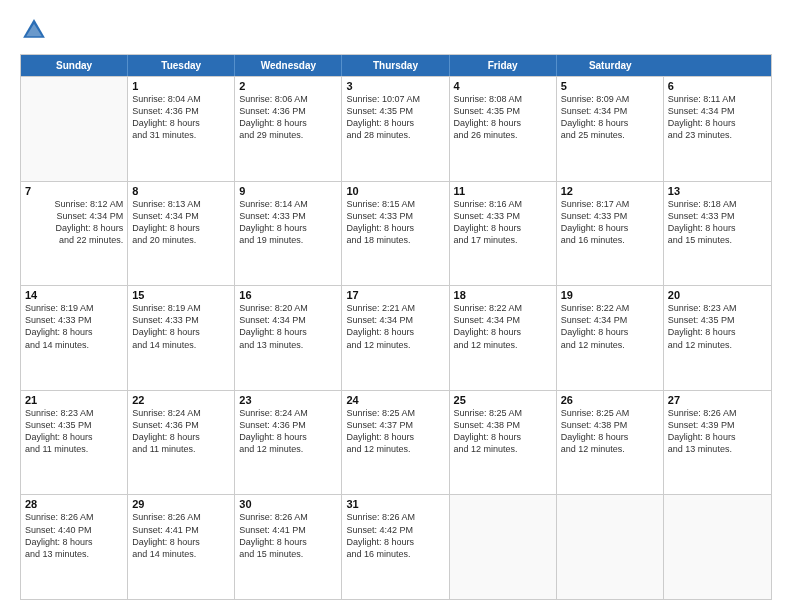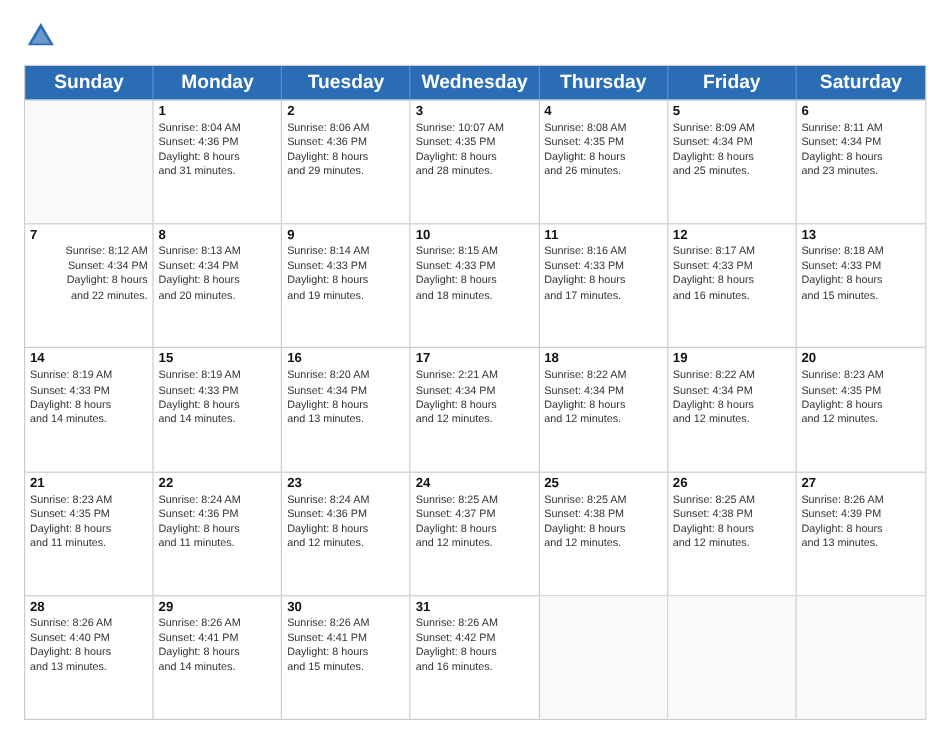--- a/index.html
+++ b/index.html
@@ -59,21 +59,21 @@
       flex-direction: column;
       border: 1px solid #ccc;
     }
     .cal-header {
       display: grid;
       grid-template-columns: repeat(7, 1fr);
       background: #2a6db5;
     }
     .cal-header-cell {
       color: #fff;
-      font-size: 16px;
+      font-size: 10px;
       font-weight: bold;
       text-align: center;
       padding: 5px 2px;
       border-right: 1px solid #5590cc;
     }
     .cal-header-cell:last-child { border-right: none; }
     .cal-body {
       flex: 1;
       display: grid;
       grid-template-rows: repeat(5, 1fr);
@@ -123,21 +123,20 @@
     </div>
     <div class="title-area">
       <div class="month-title"></div>
       <div class="location"></div>
     </div>
   </div>
 
   <div class="calendar">
     <div class="cal-header">
     <div class="cal-header-cell">Sunday</div>
-        <div class="cal-header-cell">Monday</div>
         <div class="cal-header-cell">Tuesday</div>
         <div class="cal-header-cell">Wednesday</div>
         <div class="cal-header-cell">Thursday</div>
         <div class="cal-header-cell">Friday</div>
         <div class="cal-header-cell">Saturday</div>
       </div>
     <div class="cal-body">
     <div class="cal-row">
           <div class="cal-cell empty"></div>
           <div class="cal-cell">

